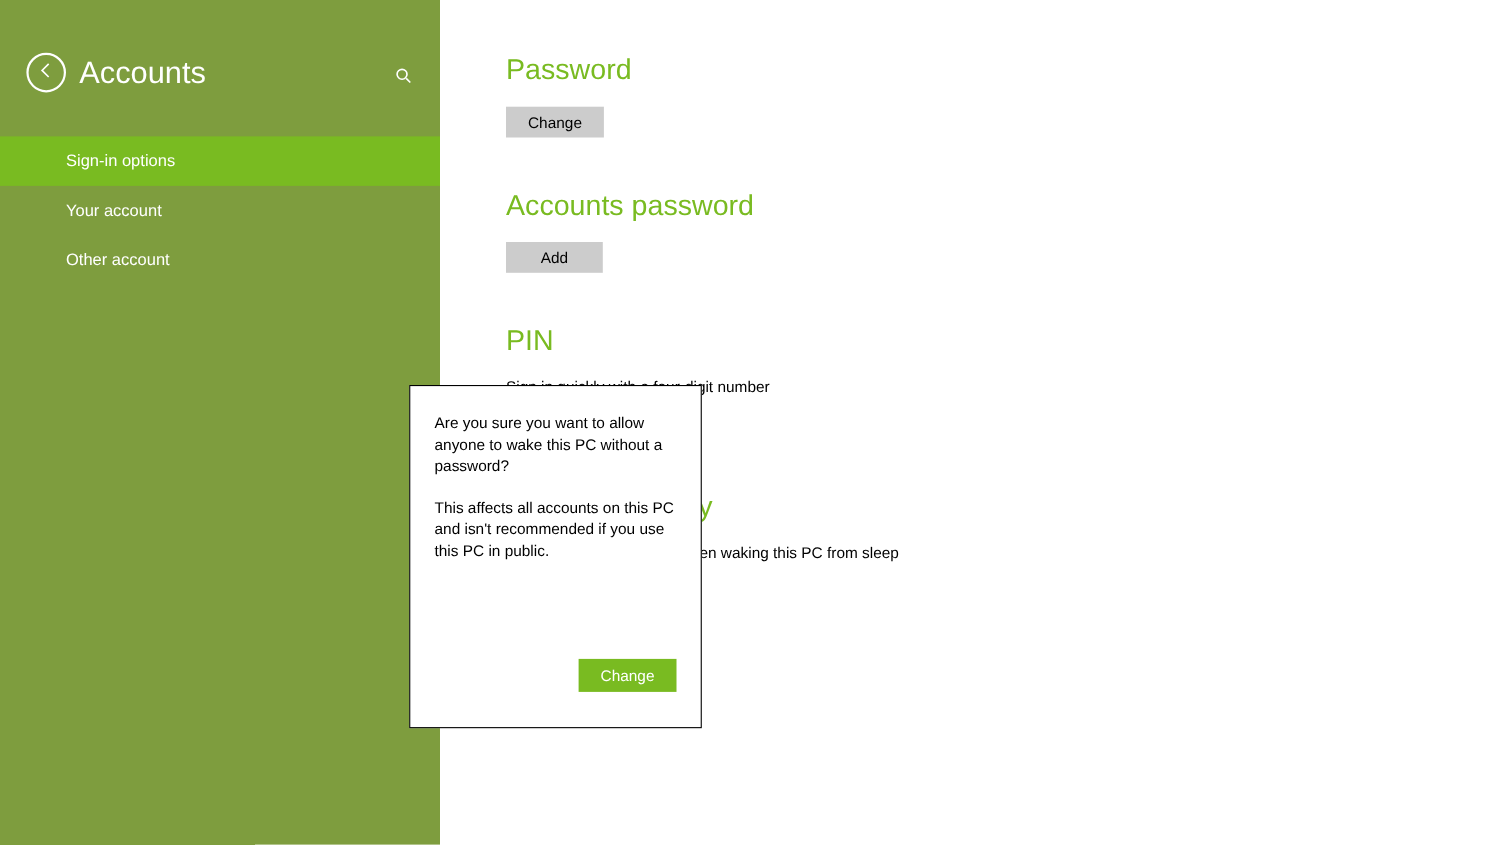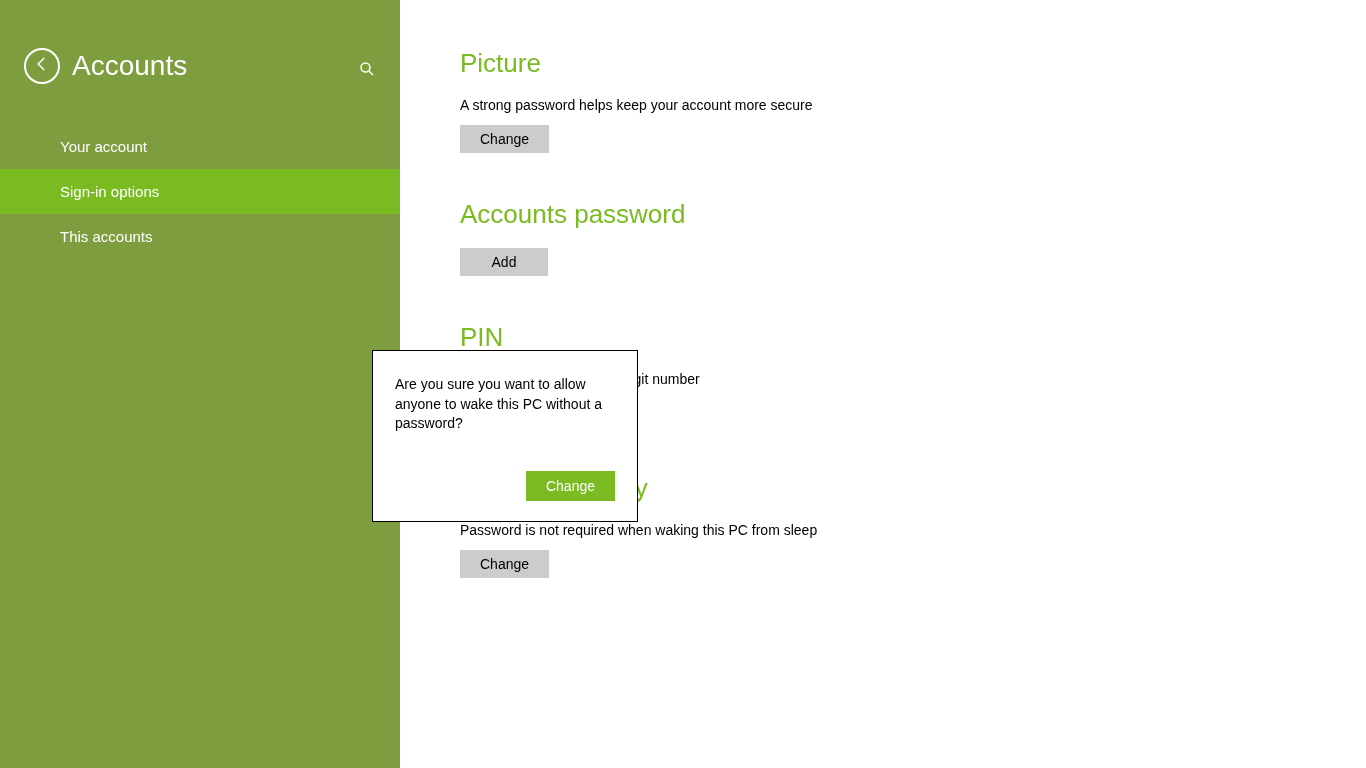--- a/index.html
+++ b/index.html
@@ -13,21 +13,21 @@
   .search-btn { position: absolute; right: 24px; top: 60px; cursor: pointer; }
   .search-btn svg { width: 18px; height: 18px; }
   .sidebar-items { margin-top: 20px; }
   .sidebar-item { padding: 14px 24px 14px 60px; font-size: 15px; cursor: pointer; }
   .sidebar-item.selected { background: #79bb21; }
   .content { flex: 1; height: 768px; padding: 48px 60px; overflow: auto; position: relative; }
   .section { margin-bottom: 46px; }
   .section-heading { font-size: 26px; font-weight: 400; color: #79bb21; margin-bottom: 18px; }
   .section-desc { font-size: 14px; color: #000; margin-bottom: 12px; }
   .btn-grey { background: #ccc; border: none; color: #000; font-size: 14px; padding: 6px 20px; min-width: 88px; cursor: pointer; font-family: inherit; }
-  .dialog { position: absolute; left: 372px; top: 350px; width: 266px; height: 172px; background: #fff; border: 1px solid #000; padding: 24px 22px 20px 22px; display: flex; flex-direction: column; justify-content: space-between; z-index: 10; }
+  .dialog { position: absolute; left: 372px; top: 350px; width: 266px; height: 312px; background: #fff; border: 1px solid #000; padding: 24px 22px 32px 22px; display: flex; flex-direction: column; justify-content: space-between; z-index: 10; }
   .dialog-text { font-size: 14px; color: #000; line-height: 1.4; }
   .dialog-text p { margin-bottom: 18px; }
   .dialog-actions { display: flex; justify-content: flex-end; }
   .btn-green { background: #79bb21; color: #fff; border: none; font-size: 14px; padding: 7px 20px; cursor: pointer; font-family: inherit; }
 </style>
 </head>
 <body>
 
 <div class="app">
 
@@ -44,31 +44,30 @@
       <div class="search-btn">
         <span>
           <svg viewBox="0 0 24 24" fill="none" stroke="#fff" stroke-width="2">
               <circle cx="10" cy="10" r="6"></circle>
               <line x1="15" y1="15" x2="20" y2="20"></line>
             </svg>
         </span>
       </div>
     </div>
     <div class="sidebar-items">
+      <div class="sidebar-item selected">Sign-in options</div>
       <div class="sidebar-item">Your account</div>
-      <div class="sidebar-item selected">Sign-in options</div>
-      <div class="sidebar-item">This accounts</div>
+      <div class="sidebar-item">Other account</div>
     </div>
   </div>
 
   <div class="content">
 
     <div class="section">
-      <div class="section-heading">Picture</div>
-      <div class="section-desc">A strong password helps keep your account more secure</div>
+      <div class="section-heading">Password</div>
       <button class="btn-grey">Change</button>
     </div>
 
     <div class="section">
       <div class="section-heading">Accounts password</div>
       <button class="btn-grey">Add</button>
     </div>
 
     <div class="section">
       <div class="section-heading">PIN</div>
@@ -80,19 +79,20 @@
       <div class="section-heading">Password policy</div>
       <div class="section-desc">Password is not required when waking this PC from sleep</div>
       <button class="btn-grey">Change</button>
     </div>
 
   </div>
 
   <div class="dialog">
     <div class="dialog-text">
       <p>Are you sure you want to allow anyone to wake this PC without a password?</p>
+      <p>This affects all accounts on this PC and isn't recommended if you use this PC in public.</p>
     </div>
     <div class="dialog-actions">
       <button class="btn-green">Change</button>
     </div>
   </div>
 
 </div>
 
 </body></html>

